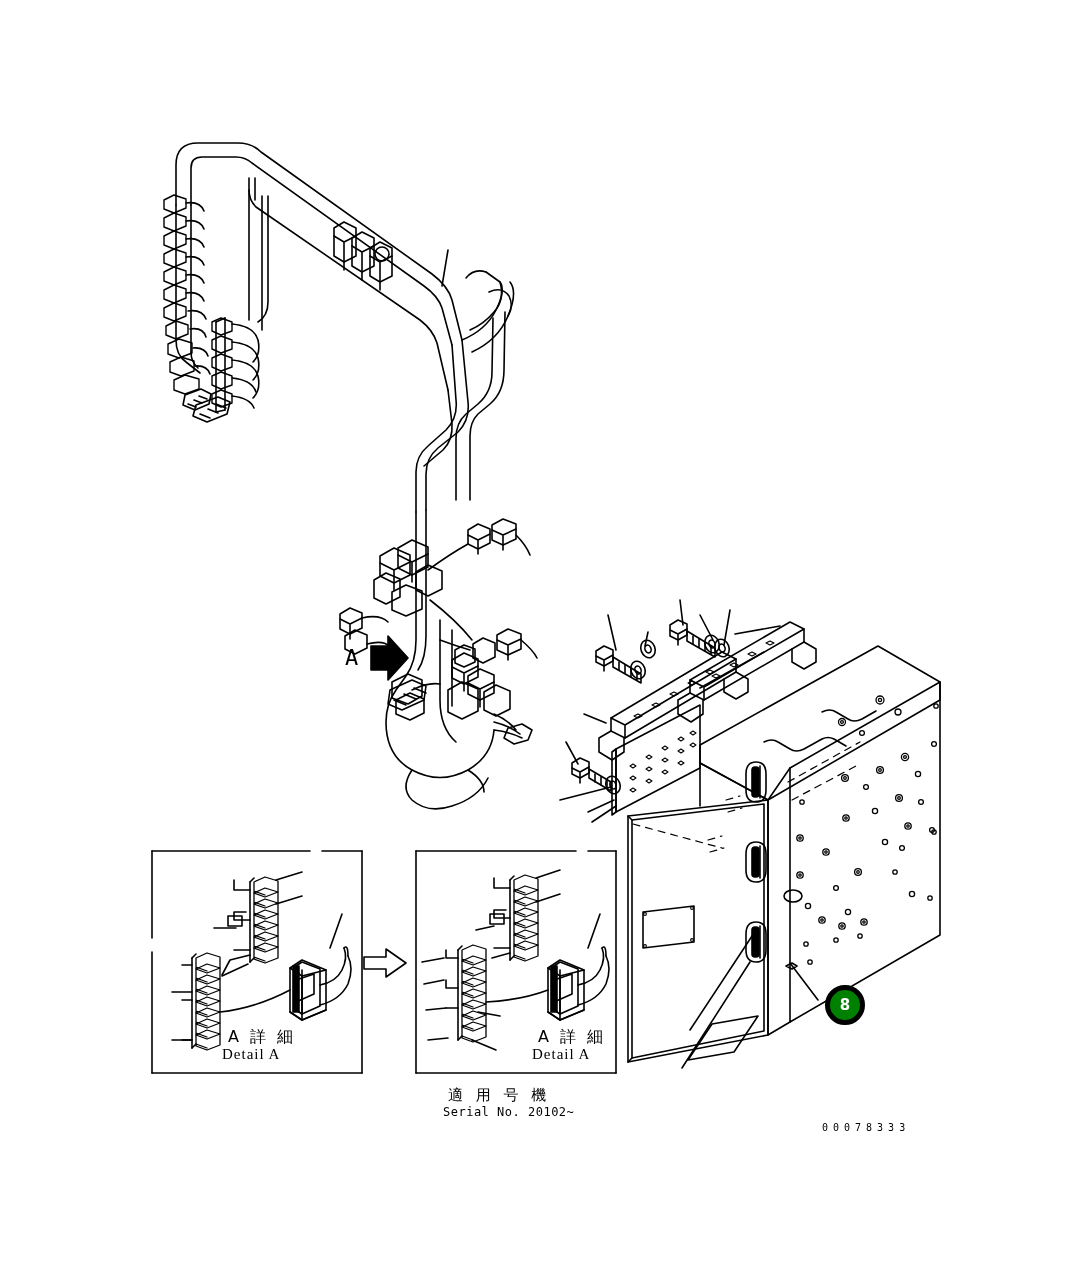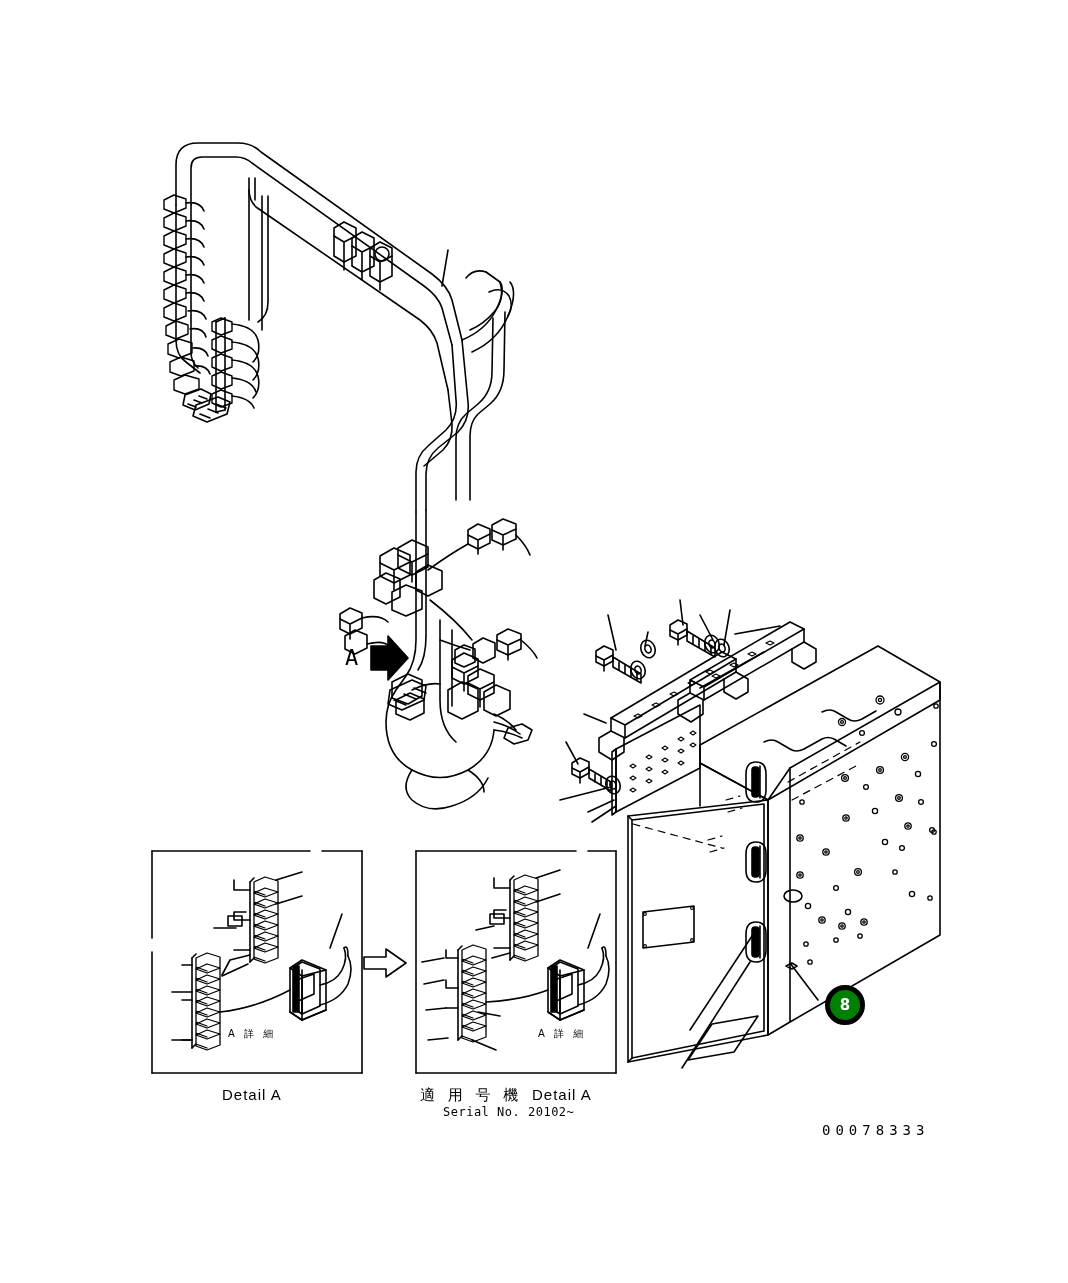--- a/index.html
+++ b/index.html
@@ -27,46 +27,45 @@
     width: 1068px;
     height: 1283px;
   }
   .lbl {
     position: absolute;
     color: #000;
     white-space: pre;
   }
   .detail-jp {
     font-family: "DejaVu Sans", sans-serif;
-    font-size: 10px;
+    font-size: 16px;
     letter-spacing: 3px;
   }
   .detail-en {
-    font-family: Liberation Sans, sans-serif;
+    font-family: Liberation Serif, serif;
     font-size: 15px;
     letter-spacing: 1px;
-    margin-top: 40px;
   }
   .serial-jp {
     font-family: "DejaVu Sans", sans-serif;
     font-size: 15px;
     letter-spacing: 4px;
   }
   .serial-en {
     font-family: "DejaVu Sans Mono", monospace;
     font-size: 12px;
     letter-spacing: 0.5px;
   }
   .section-letter {
     font-family: "DejaVu Sans Mono", monospace;
     font-size: 22px;
   }
   .drawing-no {
     font-family: "DejaVu Sans Mono", monospace;
-    font-size: 14px;
+    font-size: 10px;
     letter-spacing: 5px;
   }
   .balloon {
     position: absolute;
     width: 40px;
     height: 40px;
     border-radius: 50%;
     border: 5px solid #000000;
     box-sizing: border-box;
     display: flex;
@@ -599,21 +598,21 @@
   </svg>
 
   <div class="lbl section-letter" style="left:345px; top:645px;">A</div>
 
   <div class="lbl detail-jp" style="left:228px; top:1027px;">A 詳 細</div>
   <div class="lbl detail-en" style="left:222px; top:1046px;">Detail A</div>
 
   <div class="lbl detail-jp" style="left:538px; top:1027px;">A 詳 細</div>
   <div class="lbl detail-en" style="left:532px; top:1046px;">Detail A</div>
 
-  <div class="lbl serial-jp" style="left:420px; top:1086px;">適 用 号 機</div>
+  <div class="lbl serial-jp" style="left:448px; top:1086px;">適 用 号 機</div>
   <div class="lbl serial-en" style="left:443px; top:1105px;">Serial No. 20102~</div>
 
   <div class="lbl drawing-no" style="left:822px; top:1122px;">00078333</div>
 
   <div class="balloon" id="balloon-8" style="left: 825px; top: 985px; background: rgb(0, 128, 0); border-color: rgb(0, 0, 0); color: rgb(255, 255, 255);">
     <span>8</span>
   </div>
 
 </div>
 

